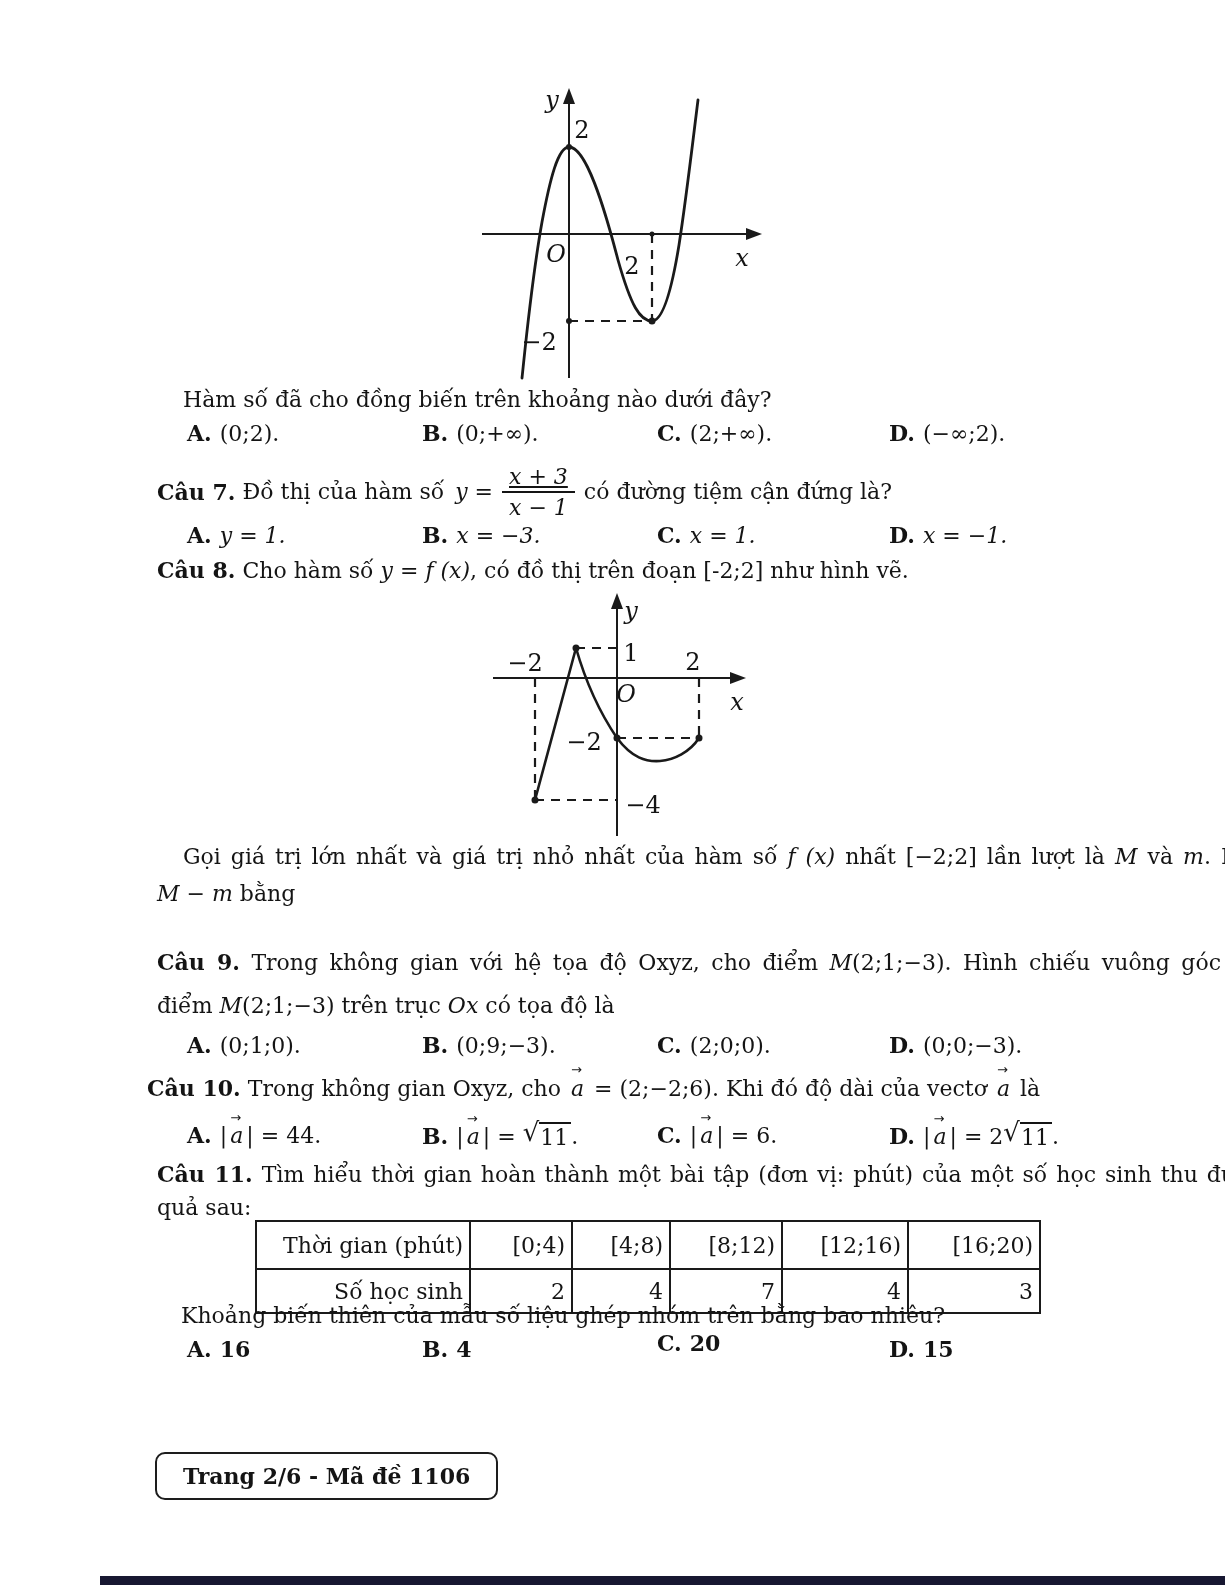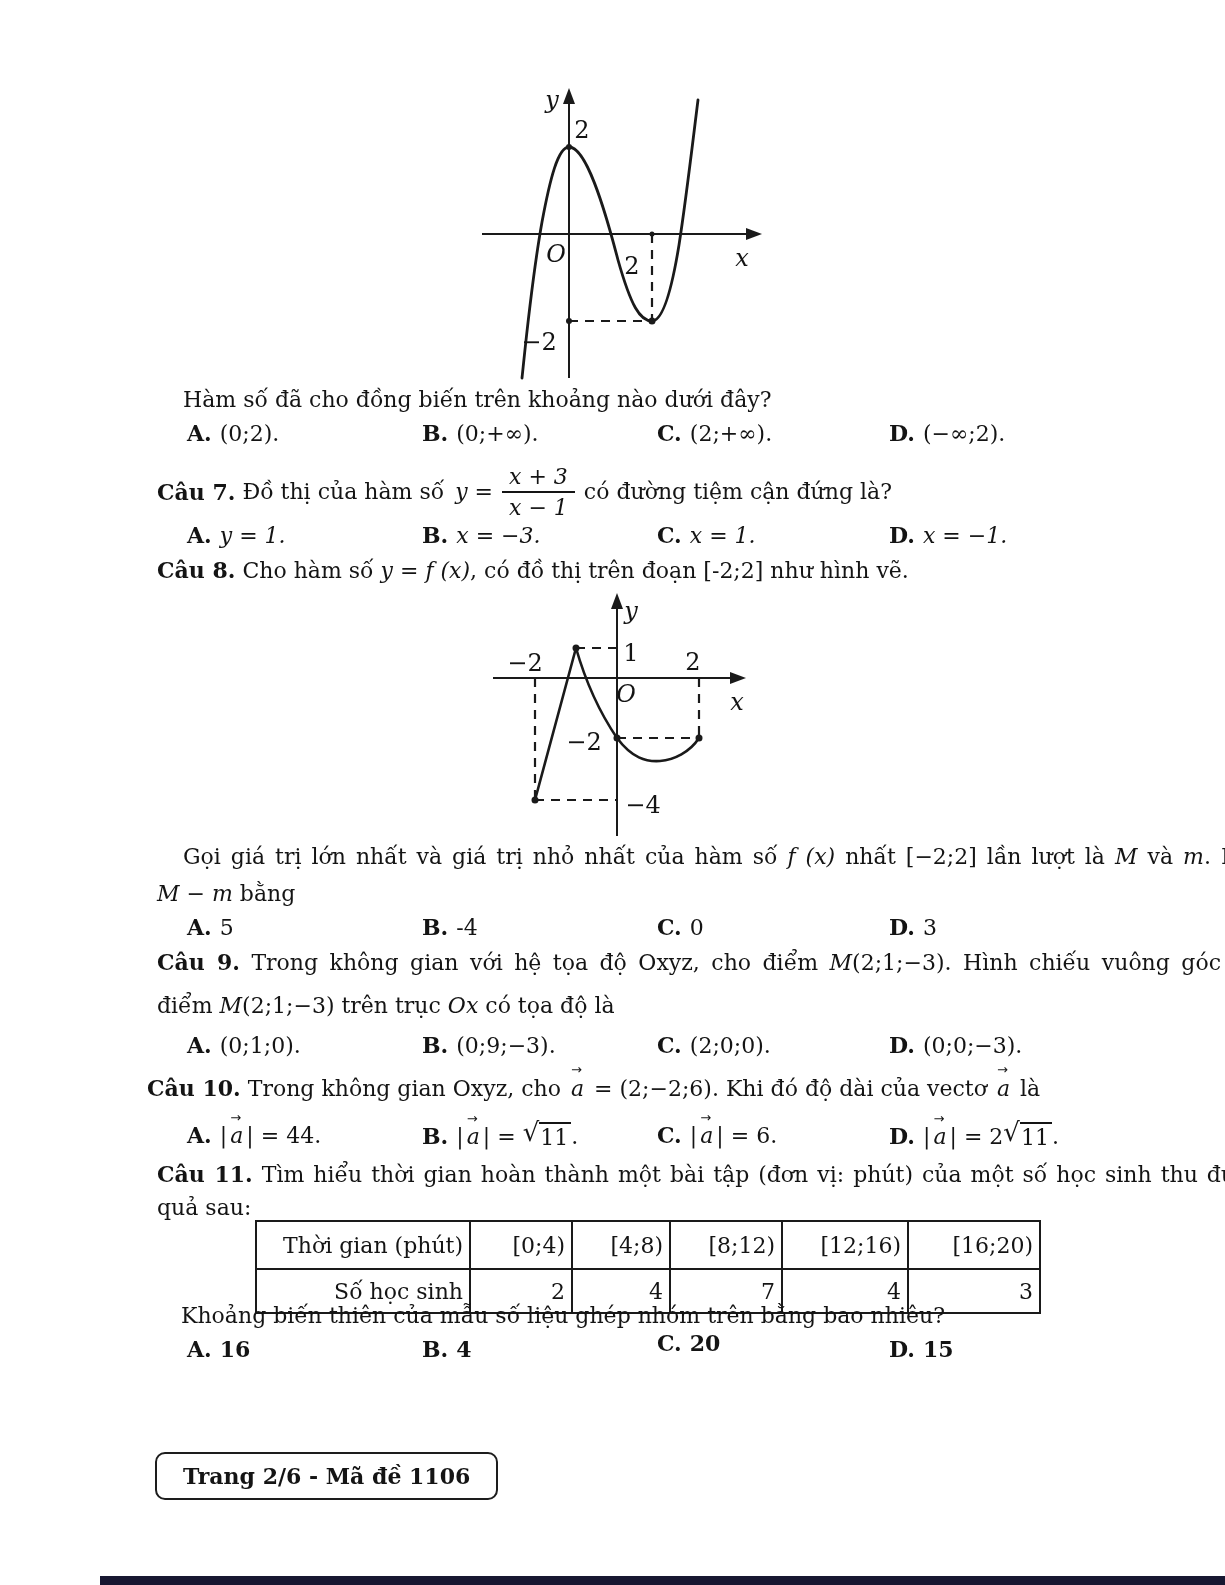--- a/index.html
+++ b/index.html
@@ -21,21 +21,21 @@
     display:grid;
     grid-template-columns:235px 235px 232px auto;
     font-size:22px;white-space:nowrap;
   }
   .opt b{margin-right:8px;}
   
   .frac{
     display:inline-flex;flex-direction:column;align-items:center;
     vertical-align:middle;margin:0 9px;font-style:italic;font-size:22px;line-height:1.15;
   }
-  .frac .num{border-bottom:2px solid #141414;padding:0 7px 2px 7px;}
+  .frac .num{border-bottom:2px solid #141414;padding:0 7px 2px 7px;text-decoration:underline;}
   .frac .den{padding-top:2px;}
   
   .vec{position:relative;display:inline-block;font-style:italic;margin:0 3px;}
   .vec::before{
     content:"\2192";
     position:absolute;top:-13px;left:0px;
     font-size:13px;font-style:normal;
     font-family:"DejaVu Sans","Liberation Sans",sans-serif;
     color:#141414;
   }
@@ -161,26 +161,20 @@
     <span>nhất</span>
     <span>[−2;2]</span>
     <span>lần lượt là</span>
     <i>M</i>
     <span>và</span>
     <i>m</i><span>. Khi đó</span>
   </div>
   <div class="abs txt" style="left:157px;top:880px;">
     <i>M − m</i>
     <span>bằng</span>
-  </div>
-  <div class="opts" style="top:914px;">
-    <span class="opt"><b>A.</b><span>5</span></span>
-    <span class="opt"><b>B.</b><span>-4</span></span>
-    <span class="opt"><b>C.</b><span>0</span></span>
-    <span class="opt"><b>D.</b><span>3</span></span>
   </div>
 
   <div class="abs txt just1" style="left:157px;top:948px;">
     <b>Câu 9.</b>
     <span>Trong không gian với hệ tọa độ Oxyz, cho điểm</span>
     <i>M</i><span>(2;1;−3)</span><span>. Hình chiếu vuông góc của</span>
   </div>
   <div class="abs txt" style="left:157px;top:992px;">
     <span>điểm</span>
     <i>M</i><span>(2;1;−3)</span>

